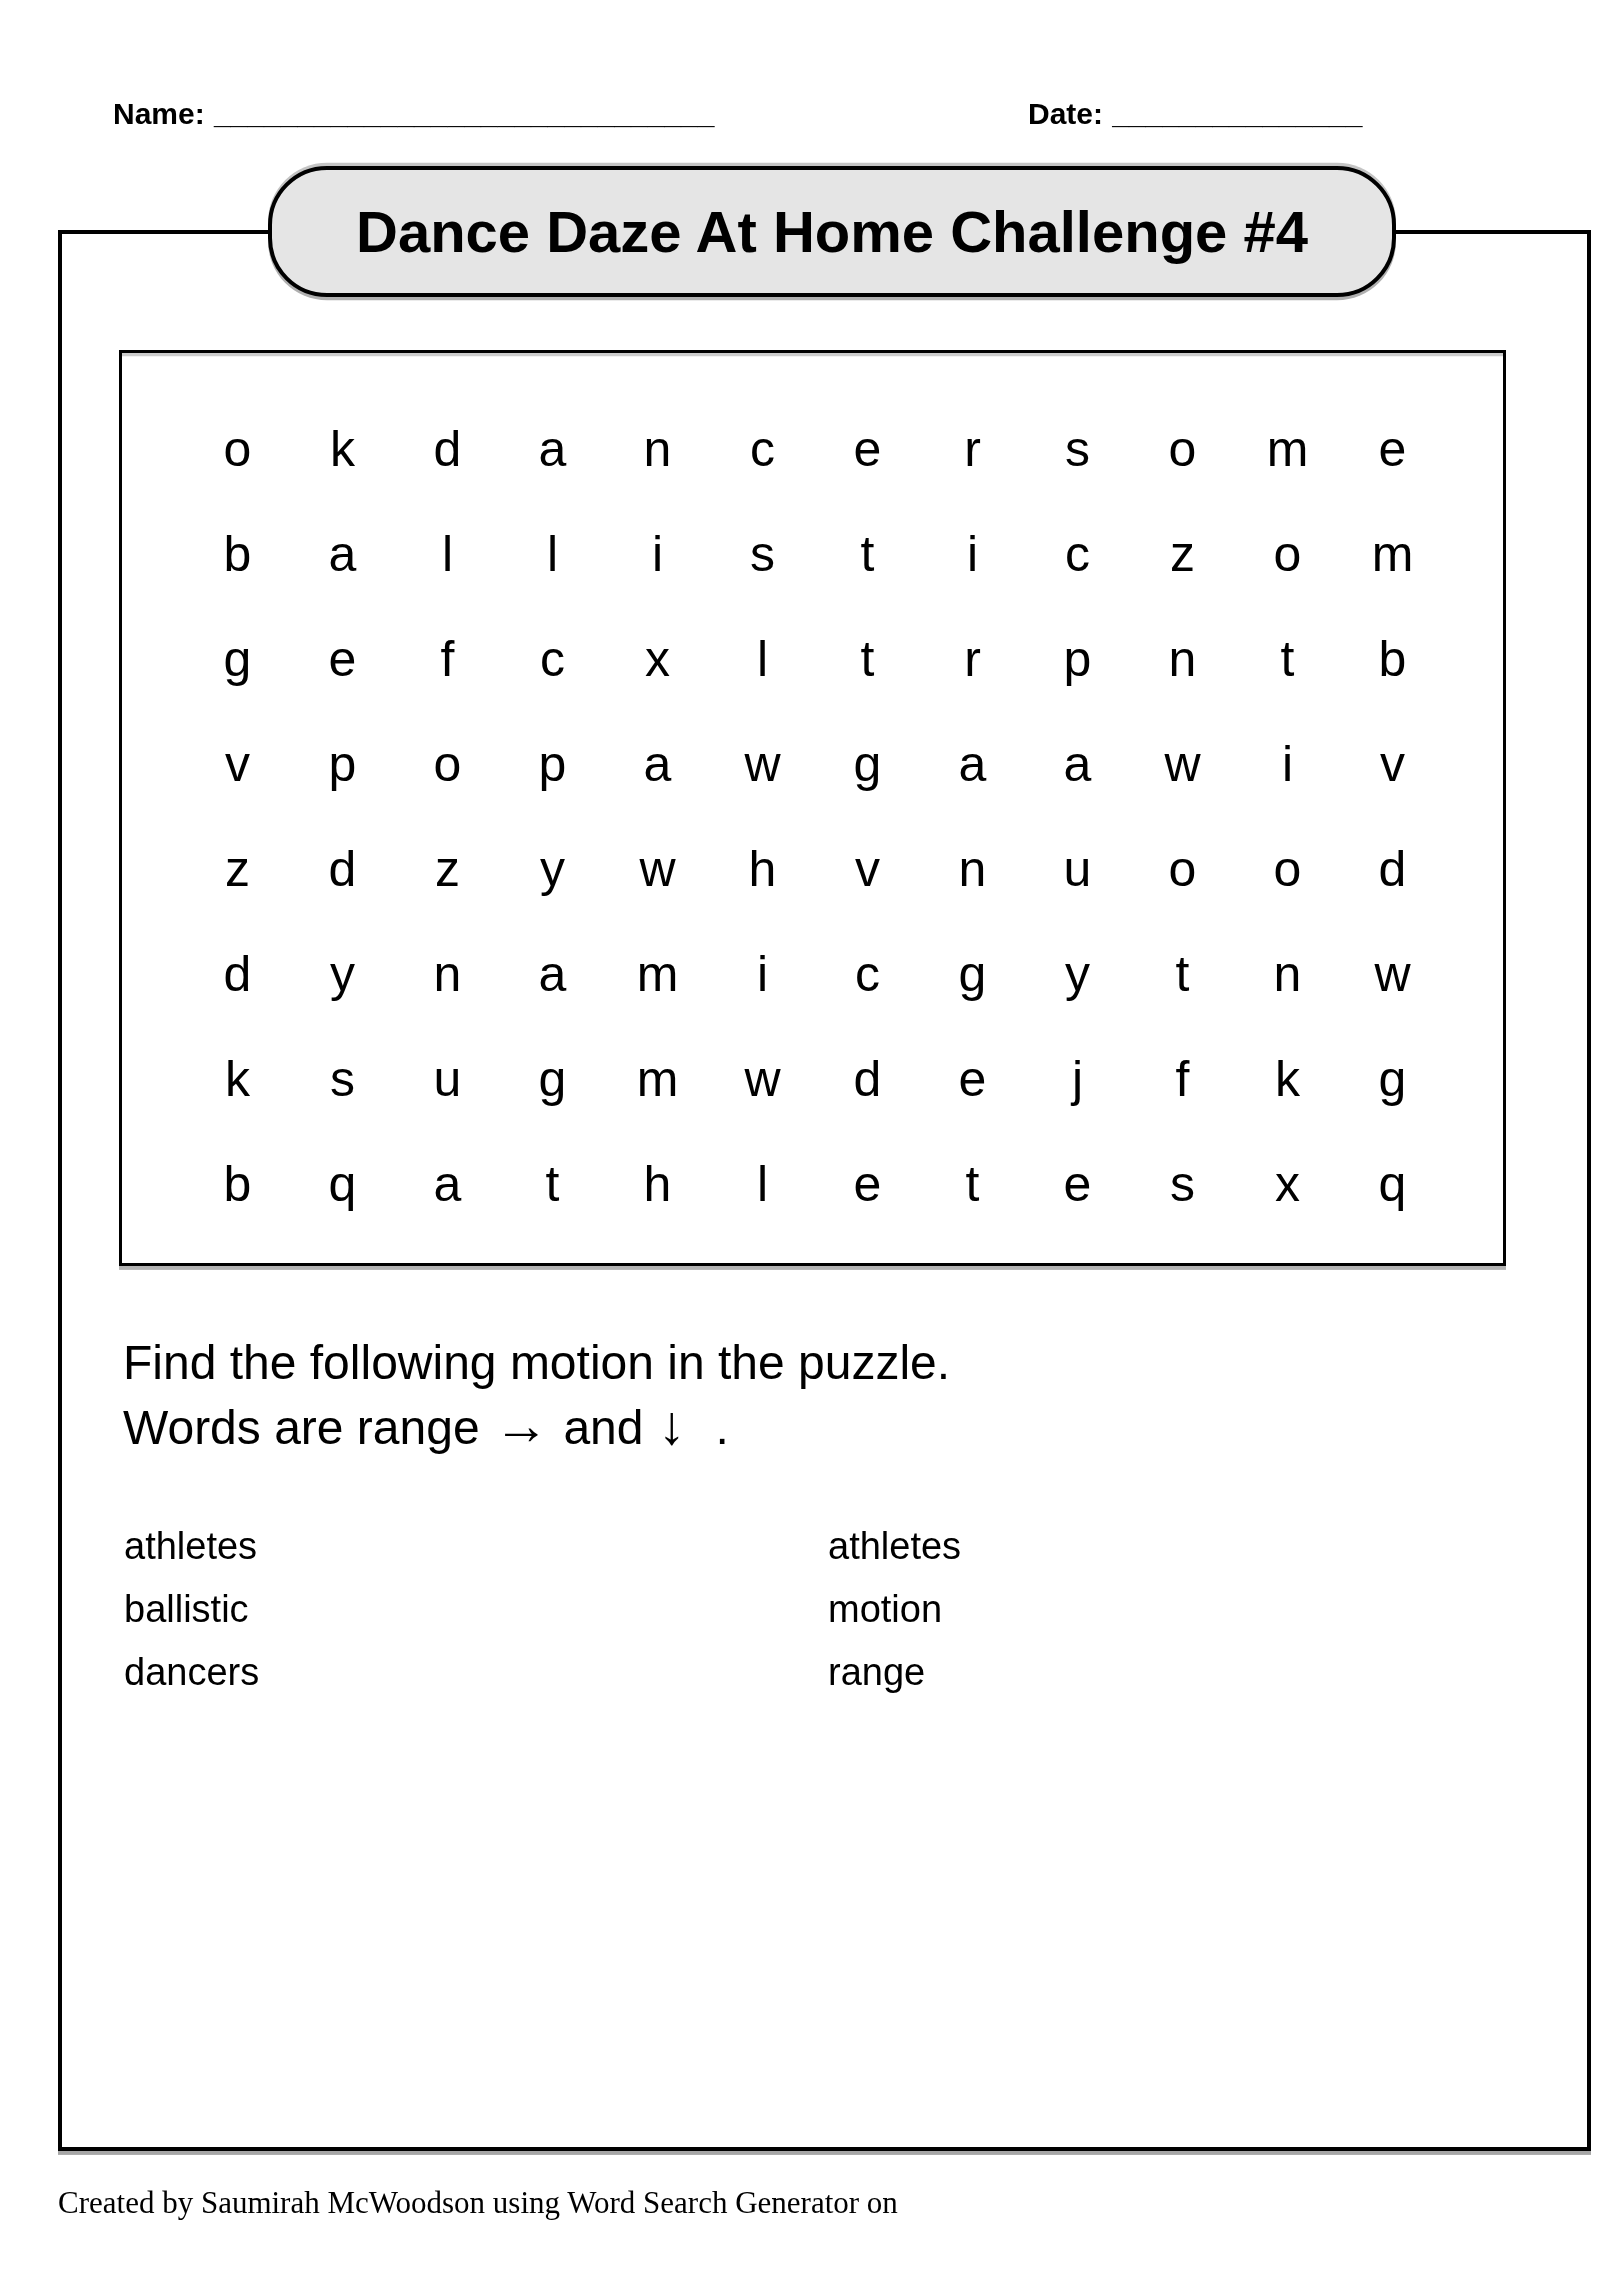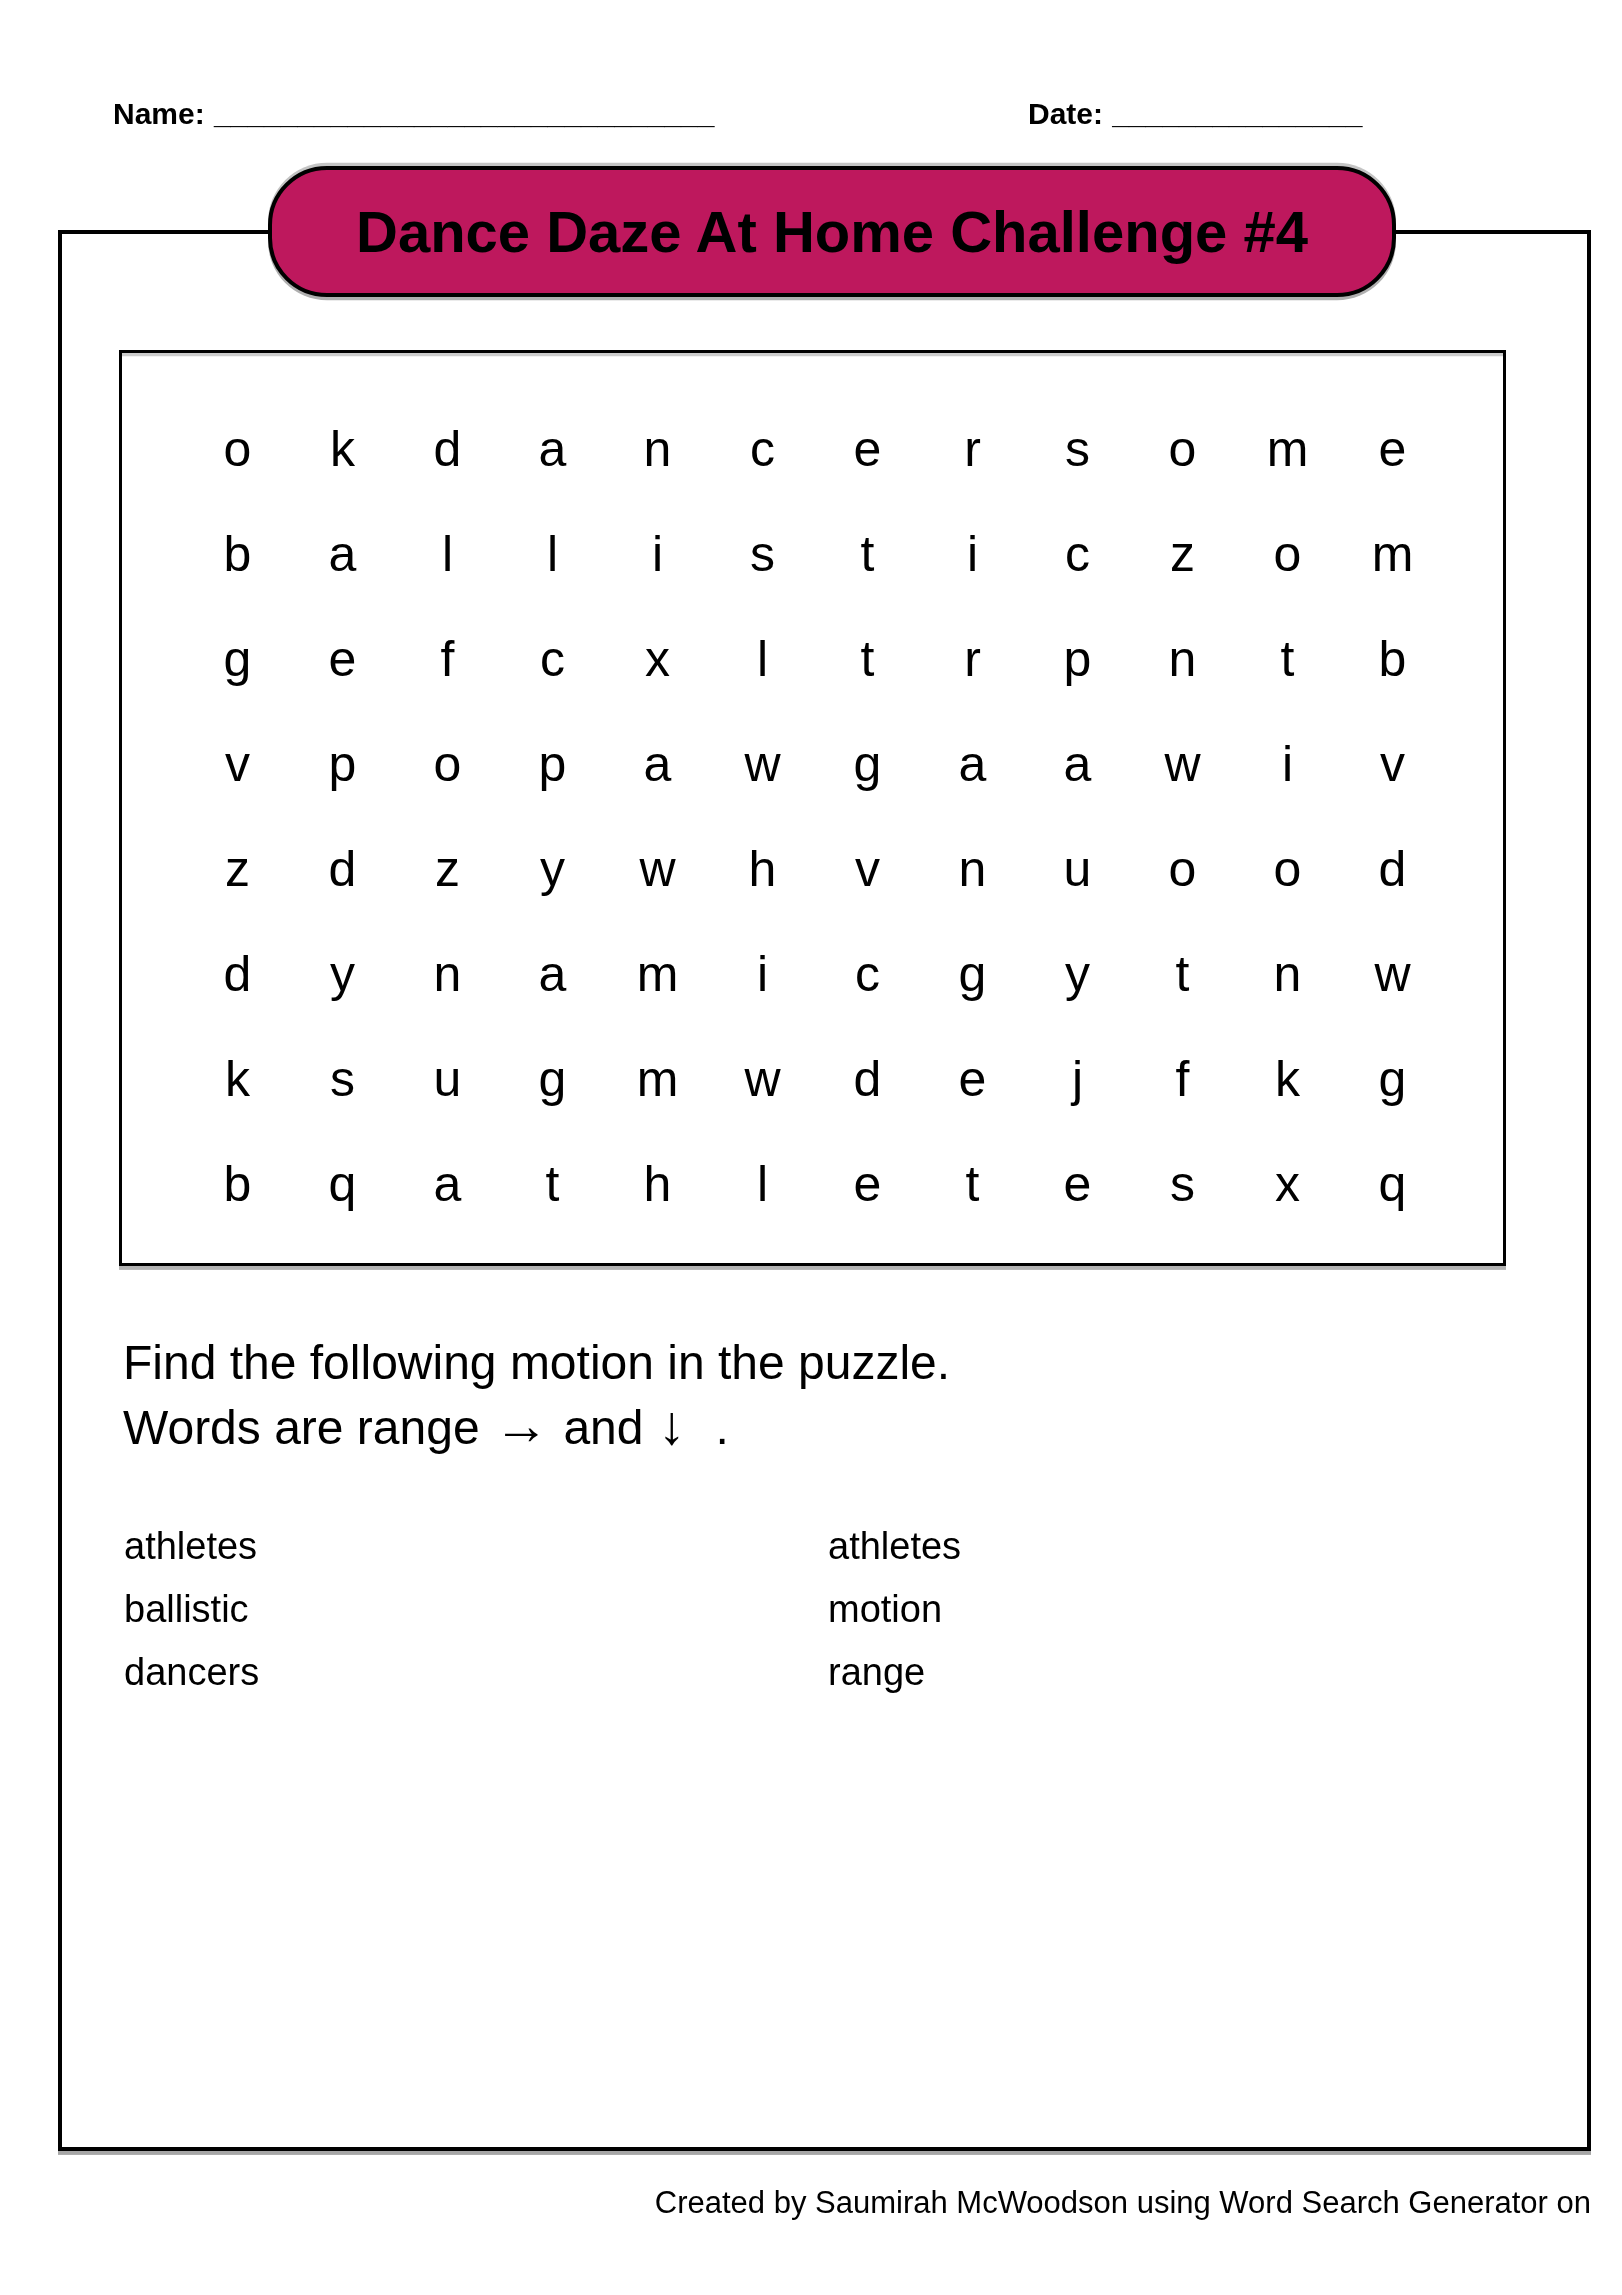--- a/index.html
+++ b/index.html
@@ -50,21 +50,21 @@
   
   .title-box {
     position: absolute;
     left: 268px;
     top: 166px;
     width: 1128px;
     height: 131px;
     box-sizing: border-box;
     border: 4.6px solid #000;
     border-radius: 59px;
-    background: #be185d;
+    background: #e5e5e5;
     z-index: 2;
     display: flex;
     align-items: center;
     justify-content: center;
     box-shadow: 0 3.3px 0 #b0b0b0, 0 -3.3px 0 #c4c4c4;
   }
   .title-text {
     font-size: 58px;
     font-weight: bold;
     white-space: nowrap;
@@ -122,23 +122,24 @@
   }
   .words-col-1 { left: 124px; }
   .words-col-2 { left: 828px; }
 
   
   .footer {
     position: absolute;
     left: 58px;
     top: 2183px;
     width: 1533px;
-    text-align: right;
+    text-align: left;
     font-size: 31px;
     line-height: 40px;
+    font-family: Liberation Serif, serif;
   }
   .footer a, .footer .link {
     color: #0000ff;
     text-decoration: underline;
     cursor: pointer;
   }
 </style>
 </head>
 <body>
 

